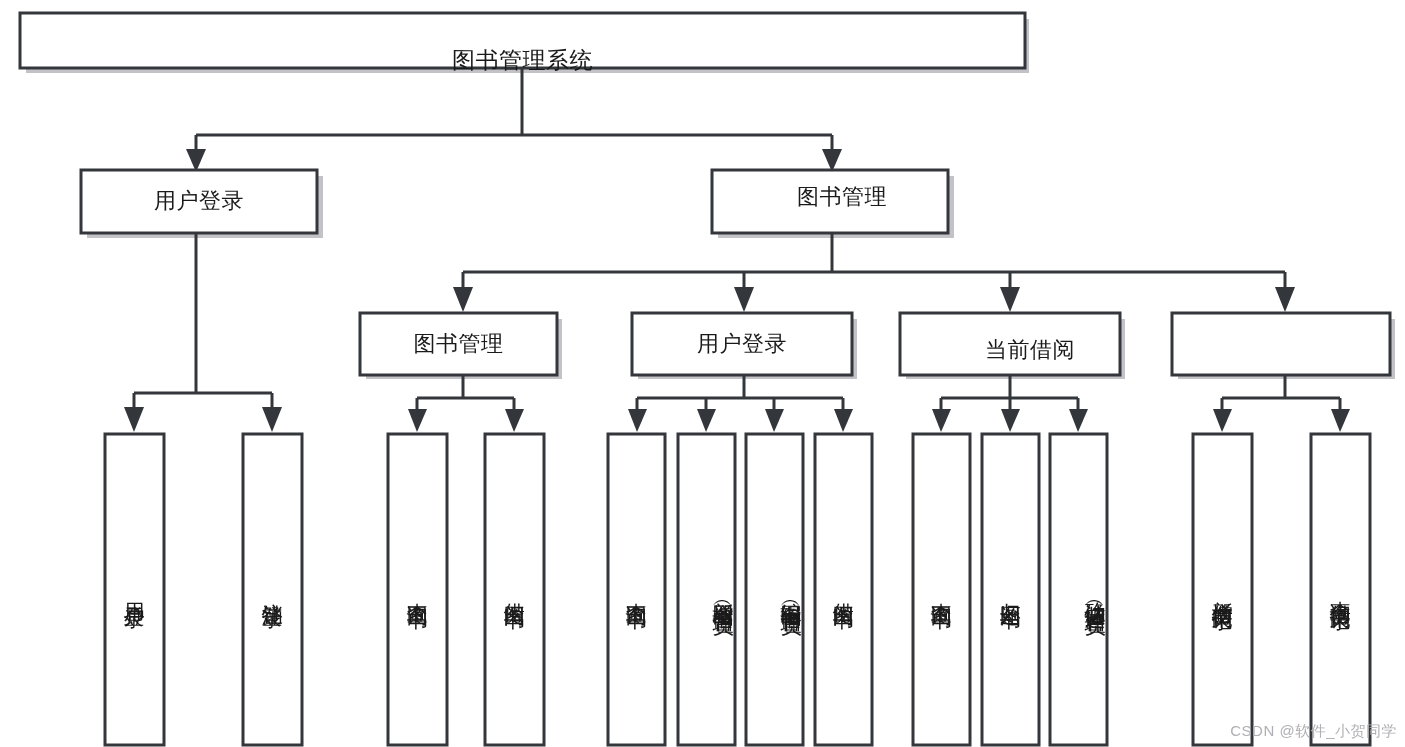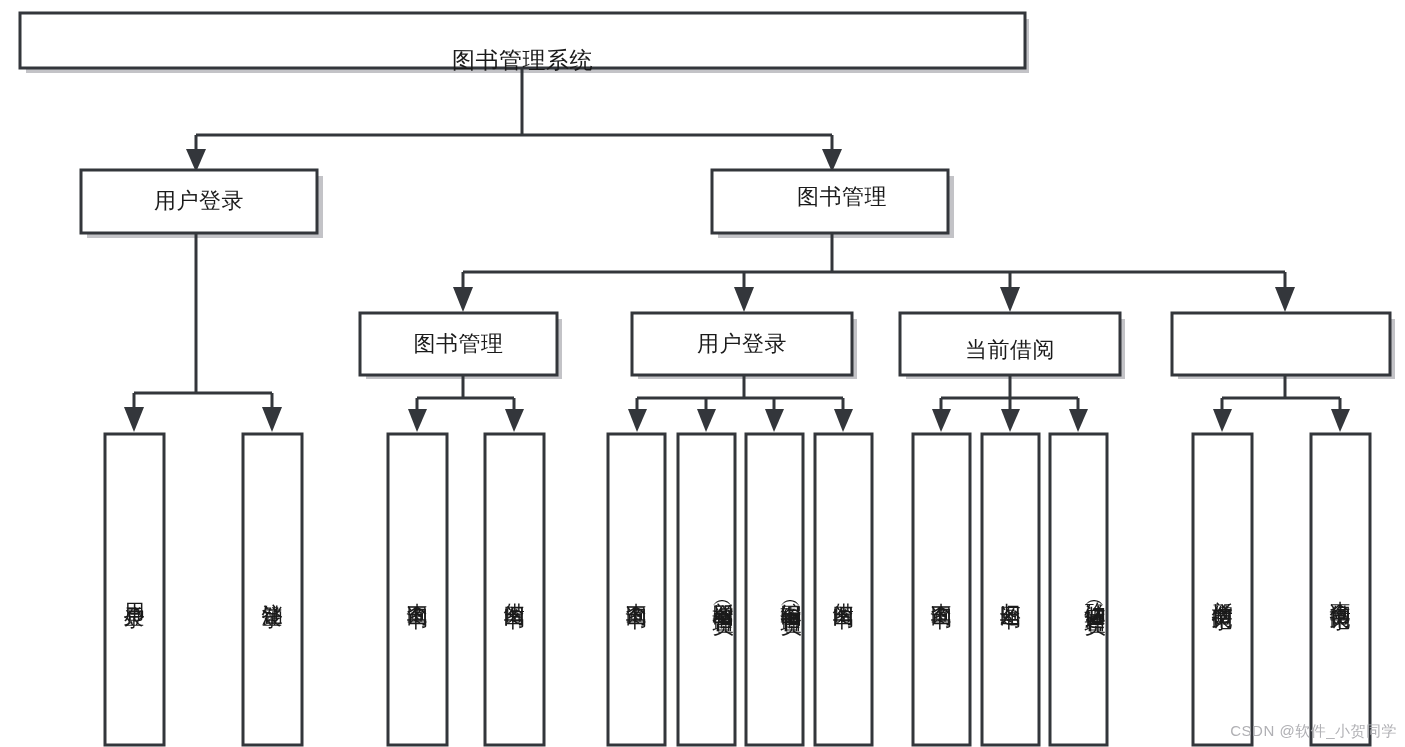--- a/index.html
+++ b/index.html
@@ -206,21 +206,21 @@
     </g>
   </svg>
 
   <div class="node-label horizontal root" style="left:20px; top:13px; width:1005px; height:55px;">图书管理系统</div>
 
   <div class="node-label horizontal" style="left:81px; top:170px; width:236px; height:63px;">用户登录</div>
   <div class="node-label horizontal" style="left:712px; top:160px; width:236px; height:75px;margin-left:12px;">图书管理</div>
 
   <div class="node-label horizontal" style="left:360px; top:313px; width:197px; height:62px;">图书管理</div>
   <div class="node-label horizontal" style="left:632px; top:313px; width:220px; height:62px;">用户登录</div>
-  <div class="node-label horizontal" style="left:900px; top:313px; width:220px; height:74px;">当前借阅</div>
+  <div class="node-label horizontal" style="left:920px; top:313px; width:220px; height:74px;">当前借阅</div>
 
   <div class="node-label vertical" style="left:105px; top:434px; width:59px; height:311px;">用户登录</div>
   <div class="node-label vertical" style="left:243px; top:434px; width:59px; height:311px;">注销登录</div>
 
   <div class="node-label vertical" style="left:388px; top:434px; width:59px; height:311px;">查询图书</div>
   <div class="node-label vertical" style="left:485px; top:434px; width:59px; height:311px;">借阅图书</div>
 
   <div class="node-label vertical" style="left:608px; top:434px; width:57px; height:311px;">查询图书</div>
   <div class="node-label vertical" style="left:678px; top:434px; width:57px; height:311px; align-items:flex-start; padding-top:8px;">新增图书（管理员）</div>
   <div class="node-label vertical" style="left:746px; top:434px; width:57px; height:311px; align-items:flex-start; padding-top:8px;">编辑图书（管理员）</div>

